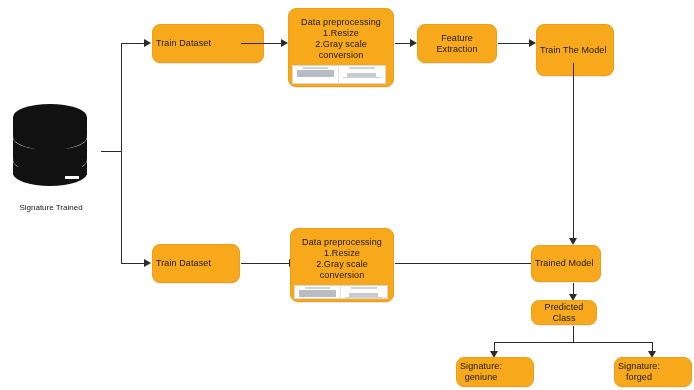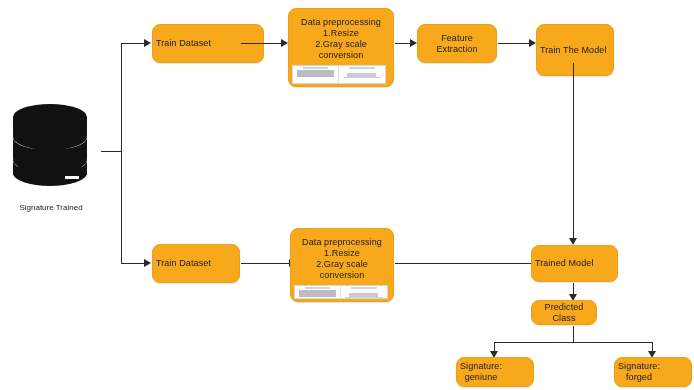--- a/index.html
+++ b/index.html
@@ -242,21 +242,21 @@
         <div class="cap"></div>
         <div class="sig"></div>
         <div class="ink"></div>
       </div>
     </div>
   </div>
 
   <div class="edge h" style="left:395px;top:263px;width:142px;"></div>
   <div class="arrow right" style="left:532px;top:259px;"></div>
 
-  <div class="node" style="left:531px;top:245px;width:87px;height:37px;">
+  <div class="node" style="left:531px;top:245px;width:70px;height:37px;">
     <span class="label">Trained Model</span>
   </div>
 
   <div class="edge v" style="left:573px;top:283px;height:14px;"></div>
   <div class="arrow down" style="left:569px;top:294px;"></div>
 
   <div class="node" style="left:531px;top:300px;width:66px;height:25px;">
     <span class="label">Predicted Class</span>
   </div>
 

